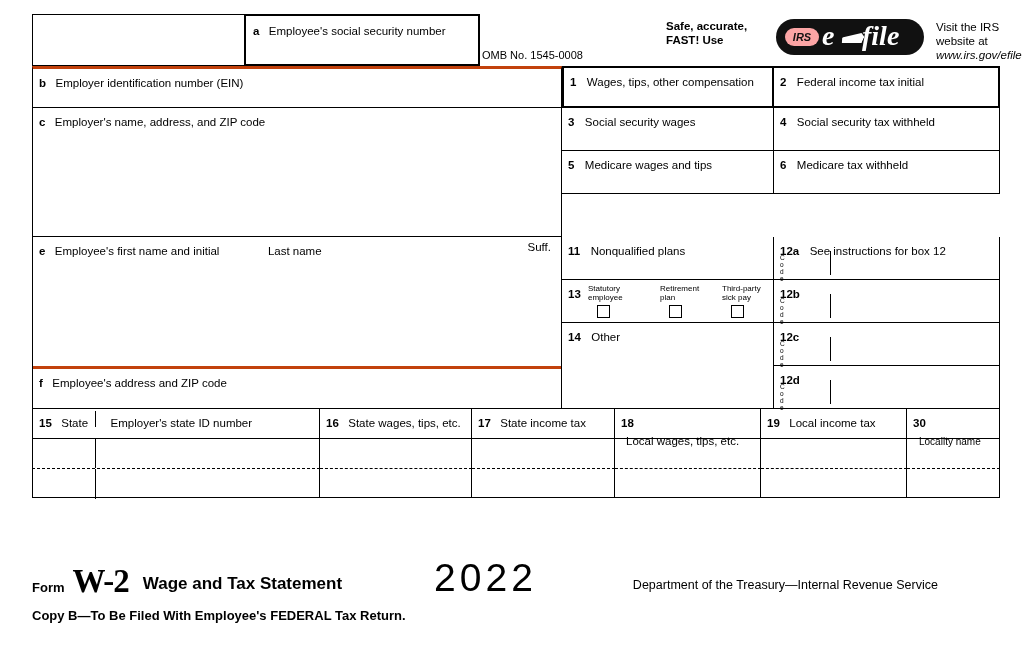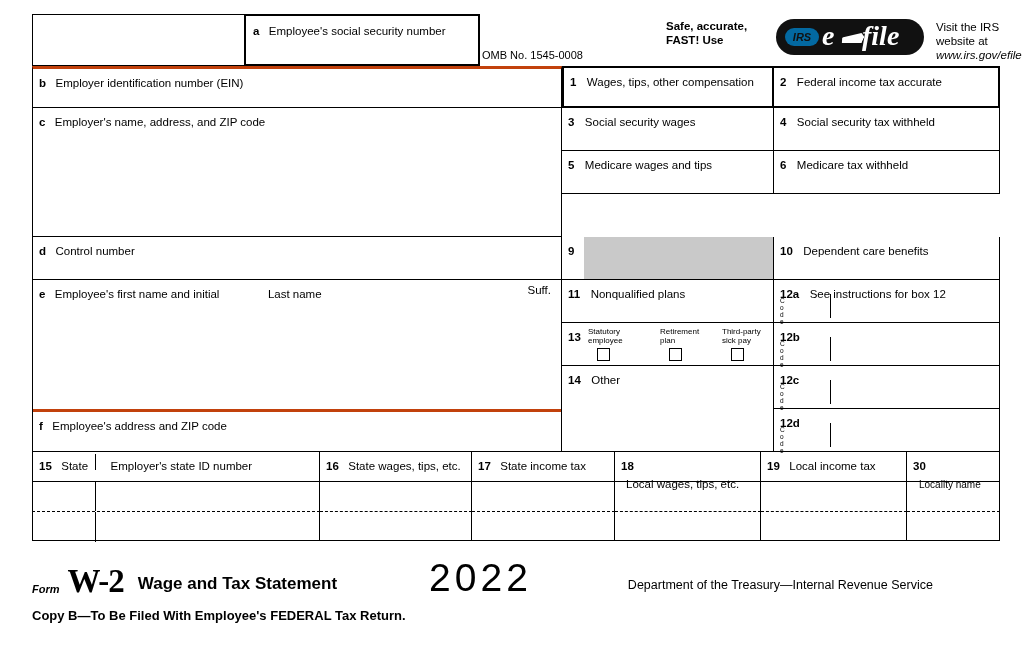--- a/index.html
+++ b/index.html
@@ -94,21 +94,21 @@
     background: #111;
     border-radius: 18px;
     overflow: hidden;
   }
   .efile-irs {
     position: absolute;
     left: 9px;
     top: 9px;
     width: 34px;
     height: 18px;
-    background: #0369a1;
+    background: #fca5a5;
     border-radius: 9px;
     color: #111;
     font-weight: bold;
     font-size: 11px;
     font-style: italic;
     text-align: center;
     line-height: 18px;
   }
   .efile-e {
     position: absolute;
@@ -213,21 +213,21 @@
     border-left: 1px solid #000;
   }
 
   
   .footer {
     position: absolute;
     left: 32px;
     top: 556px;
     width: 975px;
   }
-  .f-word { font-size: 11px; font-weight: bold; font-style: italic; }
+  .f-word { font-size: 13px; font-weight: bold; }
   .f-w2 {
     font-family: "Liberation Serif", serif;
     font-weight: bold;
     font-size: 33px;
     letter-spacing: -1px;
   }
   .f-title { font-weight: bold; font-size: 17px; }
   .f-year {
     font-family: "Liberation Sans", sans-serif;
     font-size: 39px;
@@ -281,21 +281,21 @@
       <span class="boxnum">b</span>
       <span class="lbl" style="margin-left:5px;">Employer identification number (EIN)</span>
     </div>
     <div class="cell mid-col h-ein thickbox">
       <span class="boxnum">1</span>
       <span class="lbl" style="margin-left:6px;">Wages, tips, other compensation</span>
       <div class="lbl"></div>
     </div>
     <div class="cell right-col h-ein thickbox" style="border-left:none;">
       <span class="boxnum">2</span>
-      <span class="lbl" style="margin-left:6px;">Federal income tax accurate</span>
+      <span class="lbl" style="margin-left:6px;">Federal income tax initial</span>
       <div class="lbl"></div>
     </div>
   </div>
 
   <div class="row">
     <div class="cell left-col bl br bb" style="height:129px;">
       <span class="boxnum">c</span>
       <span class="lbl" style="margin-left:5px;">Employer's name, address, and ZIP code</span>
     </div>
 
@@ -316,34 +316,20 @@
           <span class="lbl" style="margin-left:6px;">Medicare wages and tips</span>
         </div>
         <div class="cell right-col h-std br bb">
           <span class="boxnum">6</span>
           <span class="lbl" style="margin-left:6px;">Medicare tax withheld</span>
         </div>
       </div>
     </div>
   </div>
 
-  <div class="row">
-    <div class="cell left-col h-std bl br bb">
-      <span class="boxnum">d</span>
-      <span class="lbl" style="margin-left:5px;">Control number</span>
-    </div>
-    <div class="cell mid-col h-std br bb">
-      <span class="boxnum">9</span>
-      <div class="gray" style="position:absolute; left:22px; top:0; right:0; bottom:0;"></div>
-    </div>
-    <div class="cell right-col h-std br bb">
-      <span class="boxnum">10</span>
-      <span class="lbl" style="margin-left:6px;">Dependent care benefits</span>
-    </div>
-  </div>
 
   <div class="row">
 
     <div class="left-col bl br bb" style="height:172px; position:relative; box-sizing:border-box;">
       <div class="cell" style="height:129px; position:relative;">
         <span class="boxnum">e</span>
         <span class="lbl" style="margin-left:5px;">Employee's first name and initial</span>
         <span class="lbl" style="margin-left:44px;">Last name</span>
         <span class="lbl" style="position:absolute; right:10px; top:4px;">Suff.</span>
       </div>

